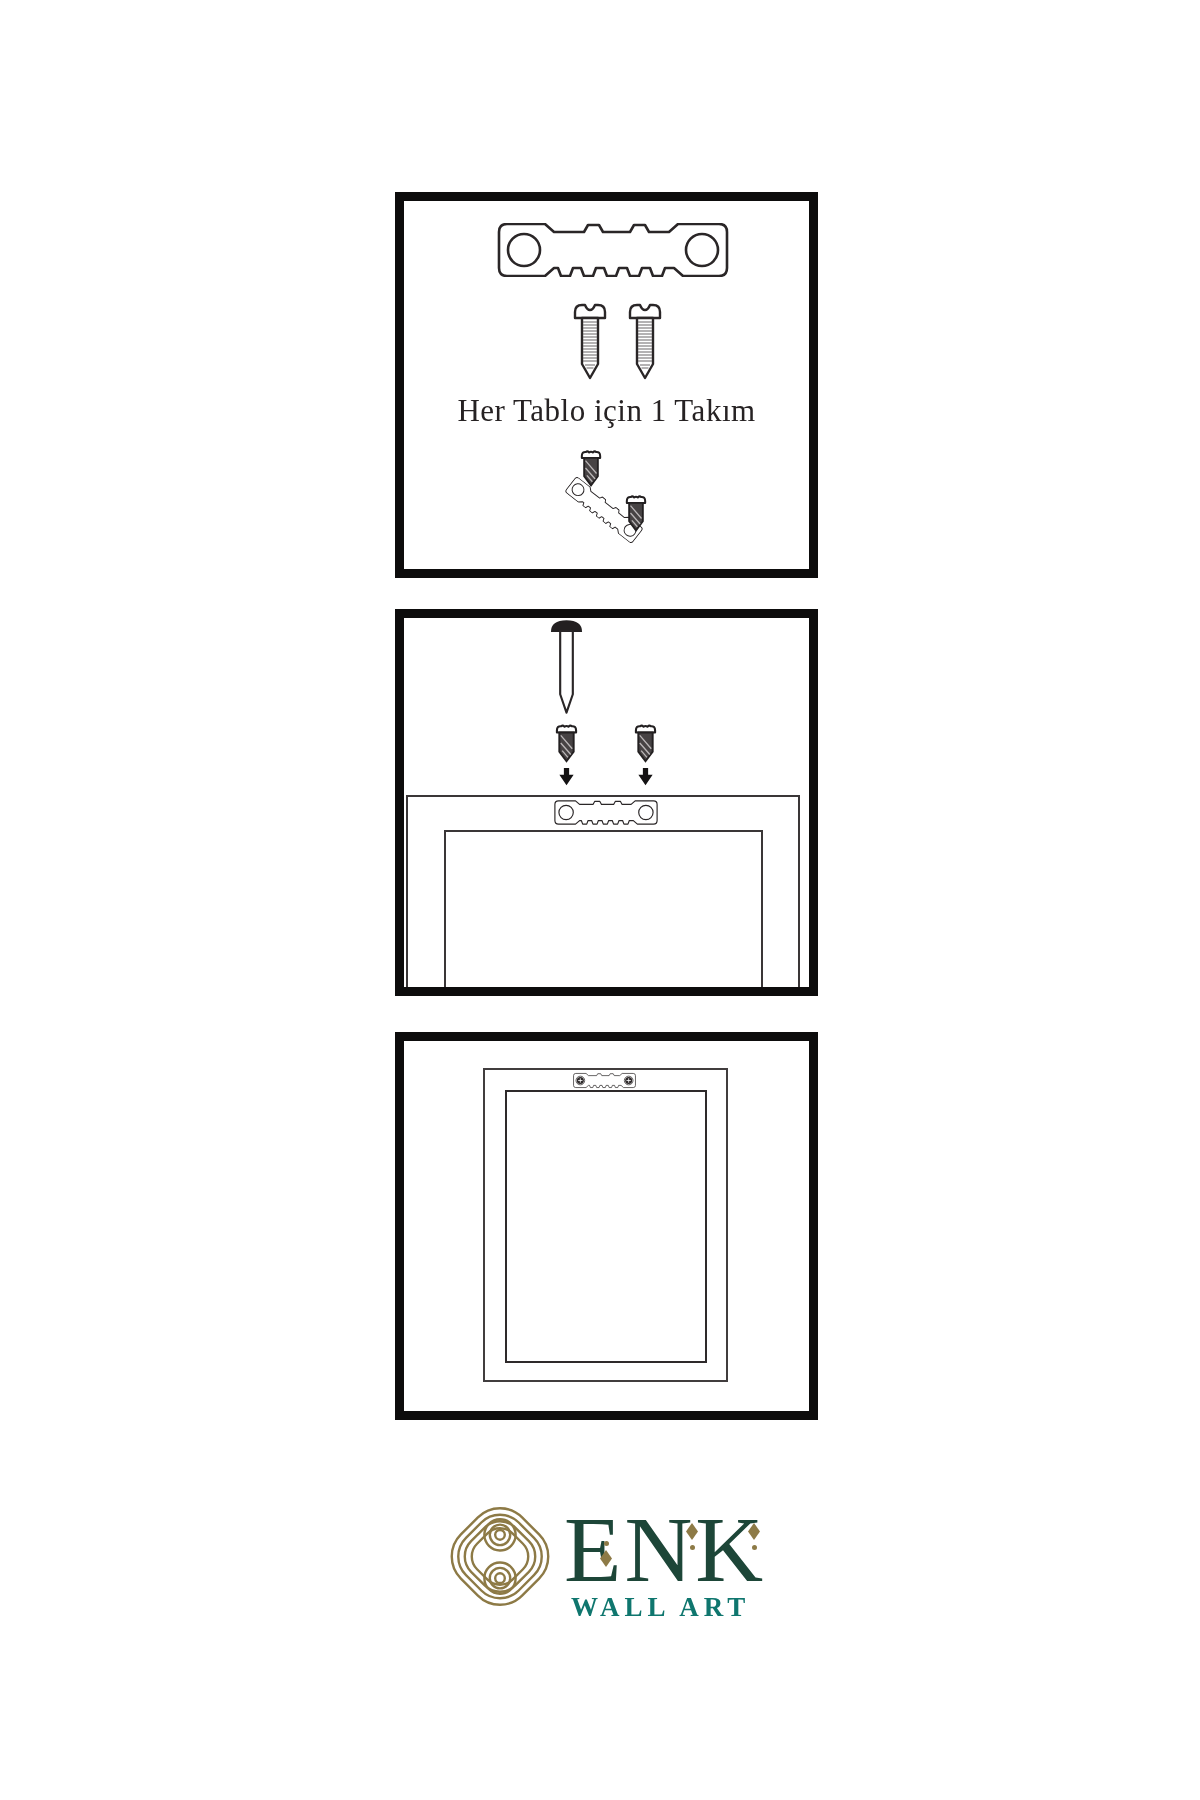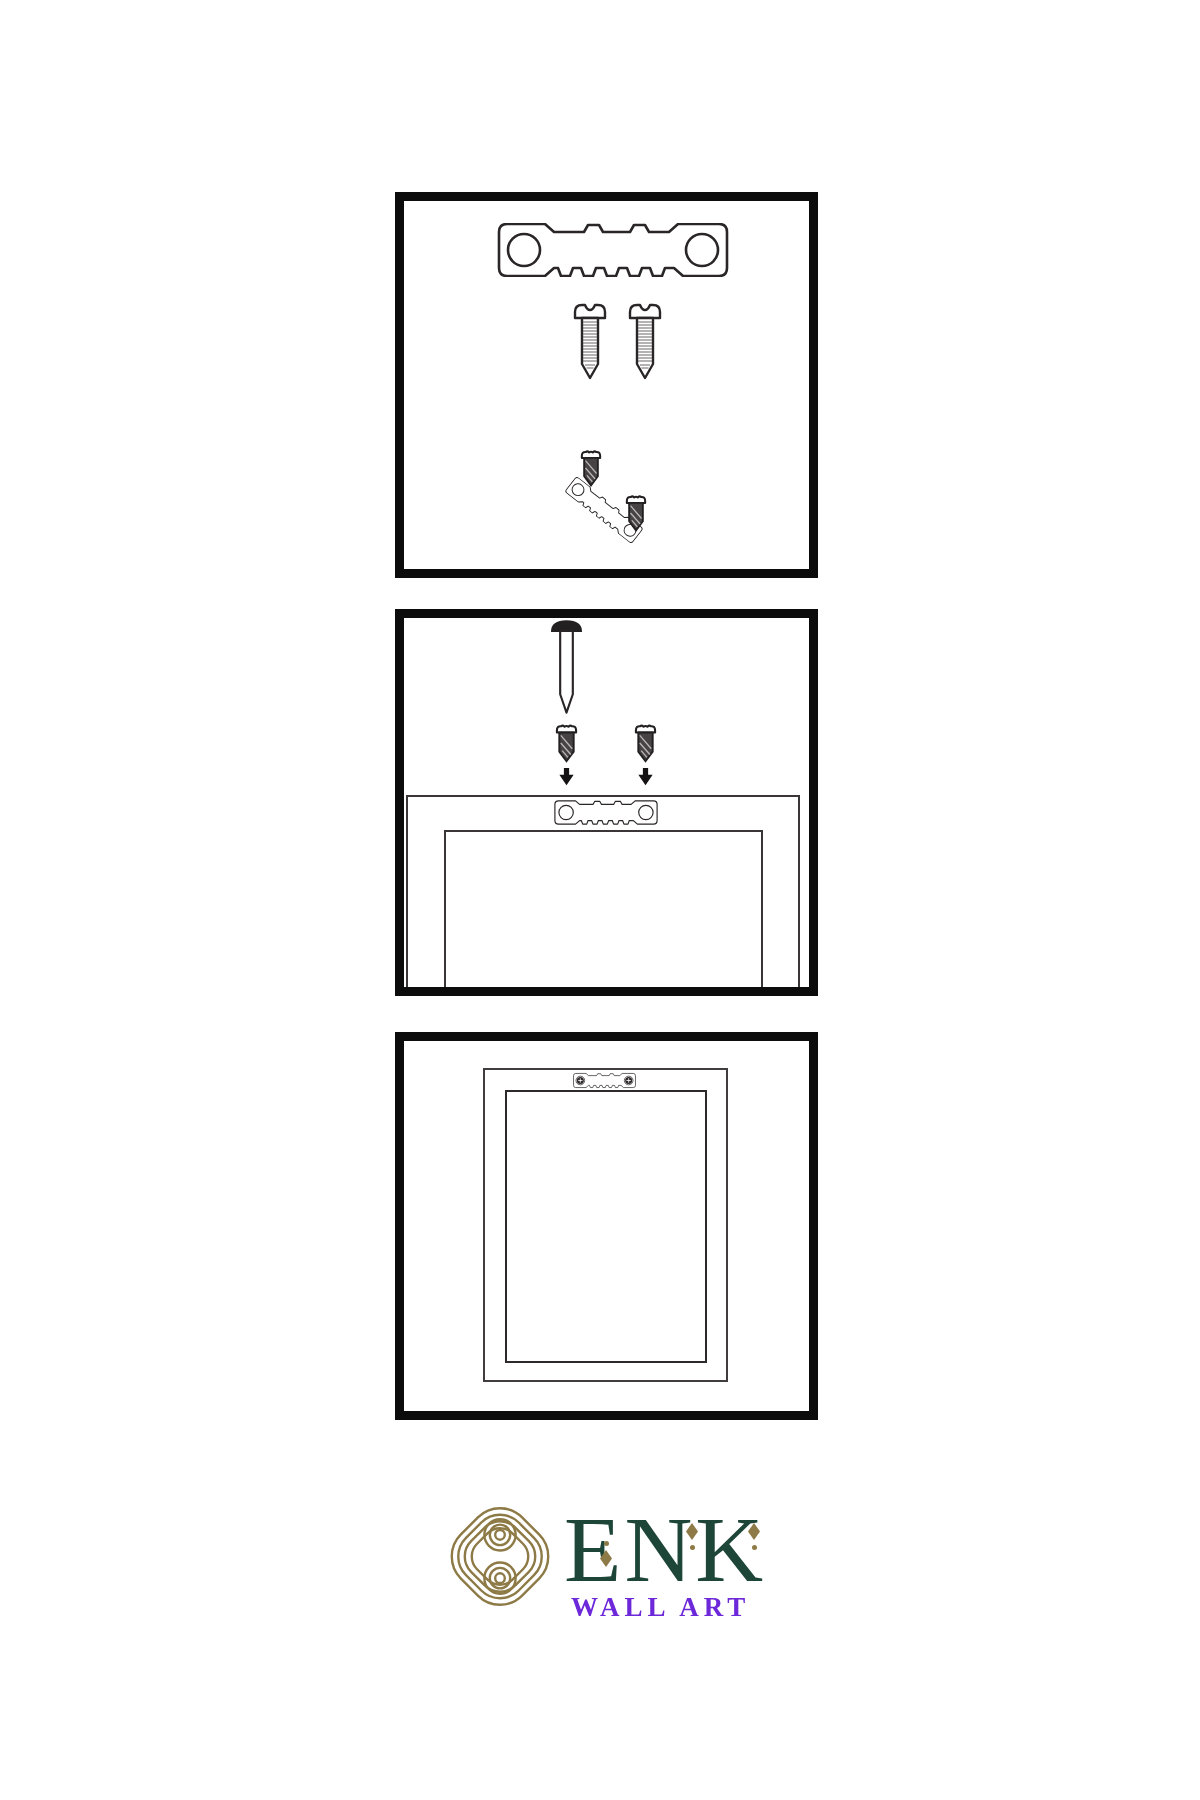--- a/index.html
+++ b/index.html
@@ -28,21 +28,21 @@
   #p3-frame-inner{left:101px;top:49px;width:202px;height:273px;border:2px solid #2e2a2b;}
   
   #logo-knot{left:437px;top:1488px;}
   #brand-name{
     position:absolute;left:564px;top:1506px;width:210px;
     font-size:94px;line-height:86px;font-weight:normal;color:#1d4638;
     letter-spacing:3px;
   }
   #brand-subtitle{
     position:absolute;left:571px;top:1592px;
-    font-size:27px;font-weight:bold;color:#6d28d9;letter-spacing:5px;white-space:nowrap;
+    font-size:27px;font-weight:bold;color:#0f766e;letter-spacing:5px;white-space:nowrap;
   }
   .diamond{position:absolute;width:12px;height:17px;background:#8d7a46;
     -webkit-clip-path:polygon(50% 0,100% 50%,50% 100%,0 50%);
     clip-path:polygon(50% 0,100% 50%,50% 100%,0 50%);}
   .gold-dot{position:absolute;width:5px;height:5px;border-radius:50%;background:#8d7a46;}
   svg{display:block;}
 </style>
 </head>
 <body>
 
@@ -84,20 +84,21 @@
   <svg class="abs" style="left:93px;top:22px" width="232" height="54" viewBox="0 0 232 54">
       <use href="#sym-hanger"></use>
     </svg>
   <svg class="abs" style="left:168px;top:101px" width="36" height="80" viewBox="0 0 36 80">
       <use href="#sym-screw-light"></use>
     </svg>
   <svg class="abs" style="left:223px;top:101px" width="36" height="80" viewBox="0 0 36 80">
       <use href="#sym-screw-light"></use>
     </svg>
 
+  <div class="caption">Her Tablo için 1 Takım</div>
 
   <svg class="abs" style="left:176px;top:246px" width="22" height="42" viewBox="0 0 24 42">
       <use href="#sym-screw-dark"></use>
     </svg>
   <svg class="abs" style="left:157px;top:299px;transform:rotate(38deg)" width="86" height="20" viewBox="0 0 232 54">
       <use href="#sym-hanger"></use>
     </svg>
   <svg class="abs" style="left:221px;top:291px" width="22" height="42" viewBox="0 0 24 42">
       <use href="#sym-screw-dark"></use>
     </svg>

